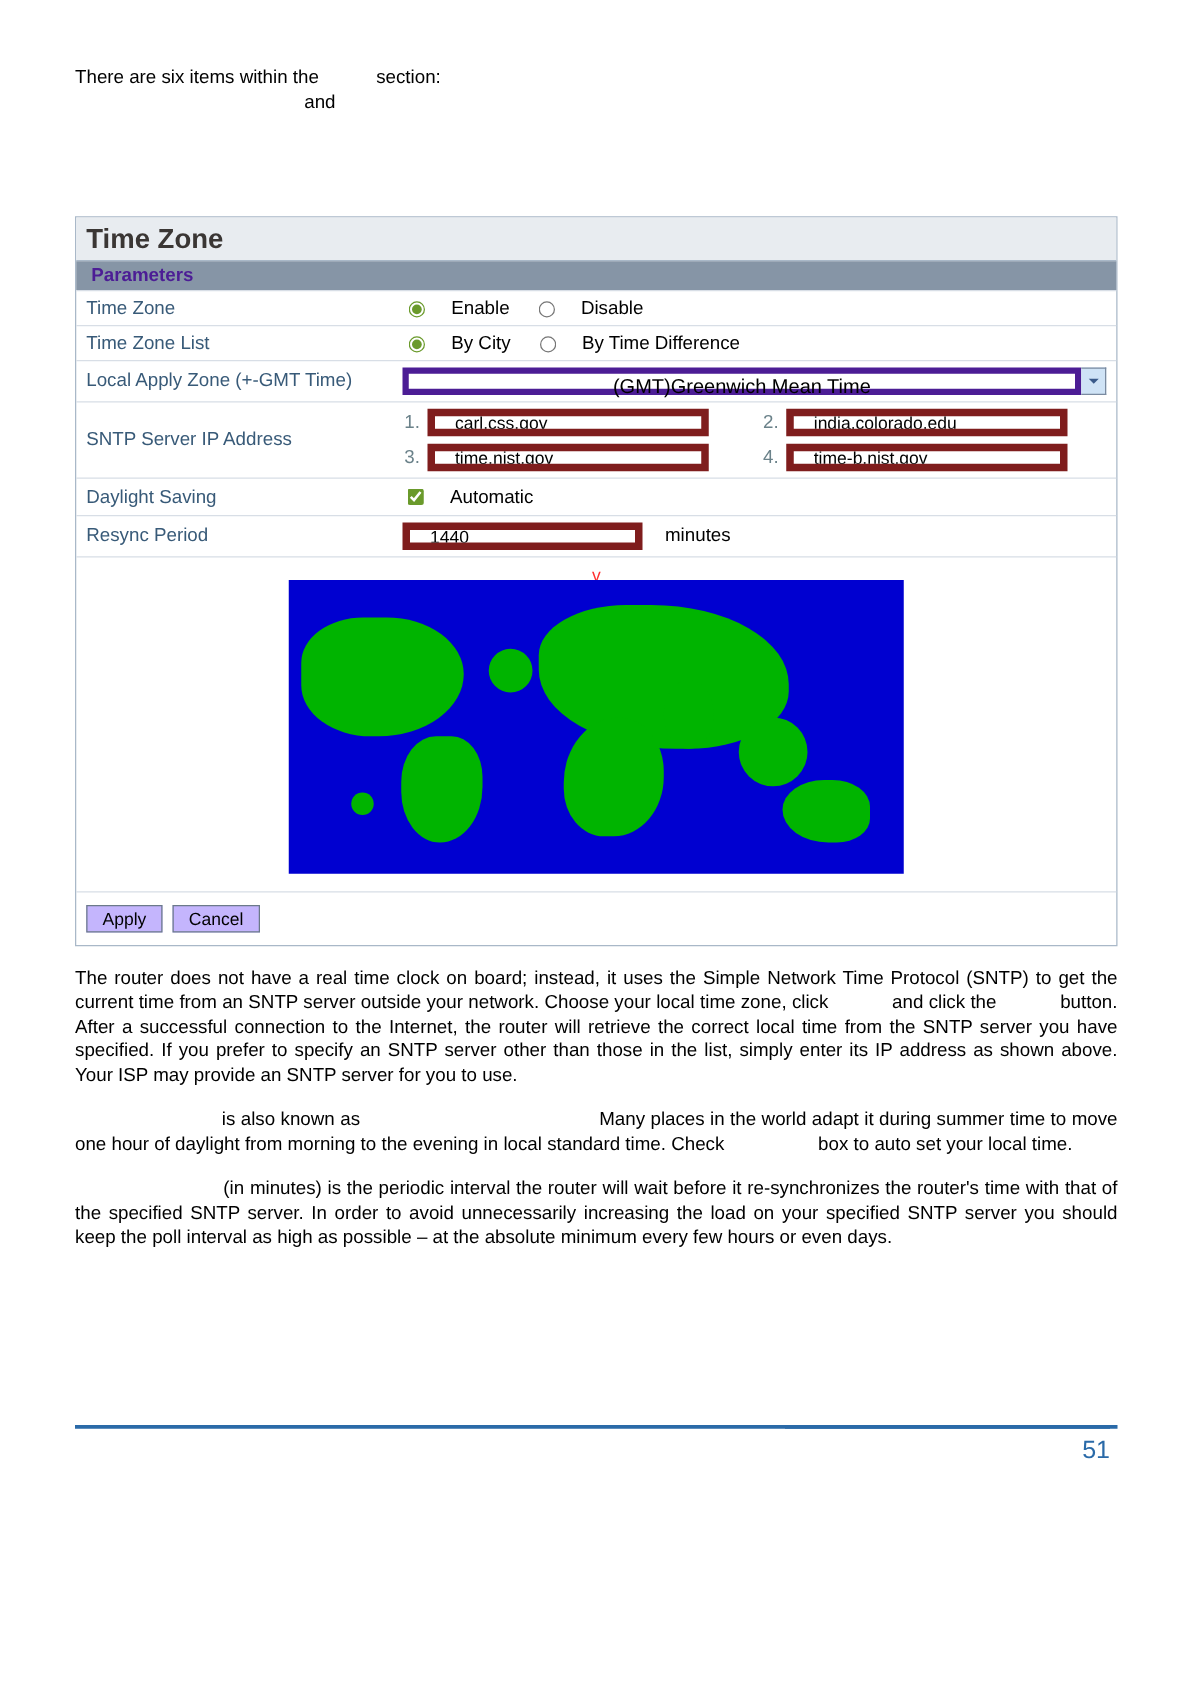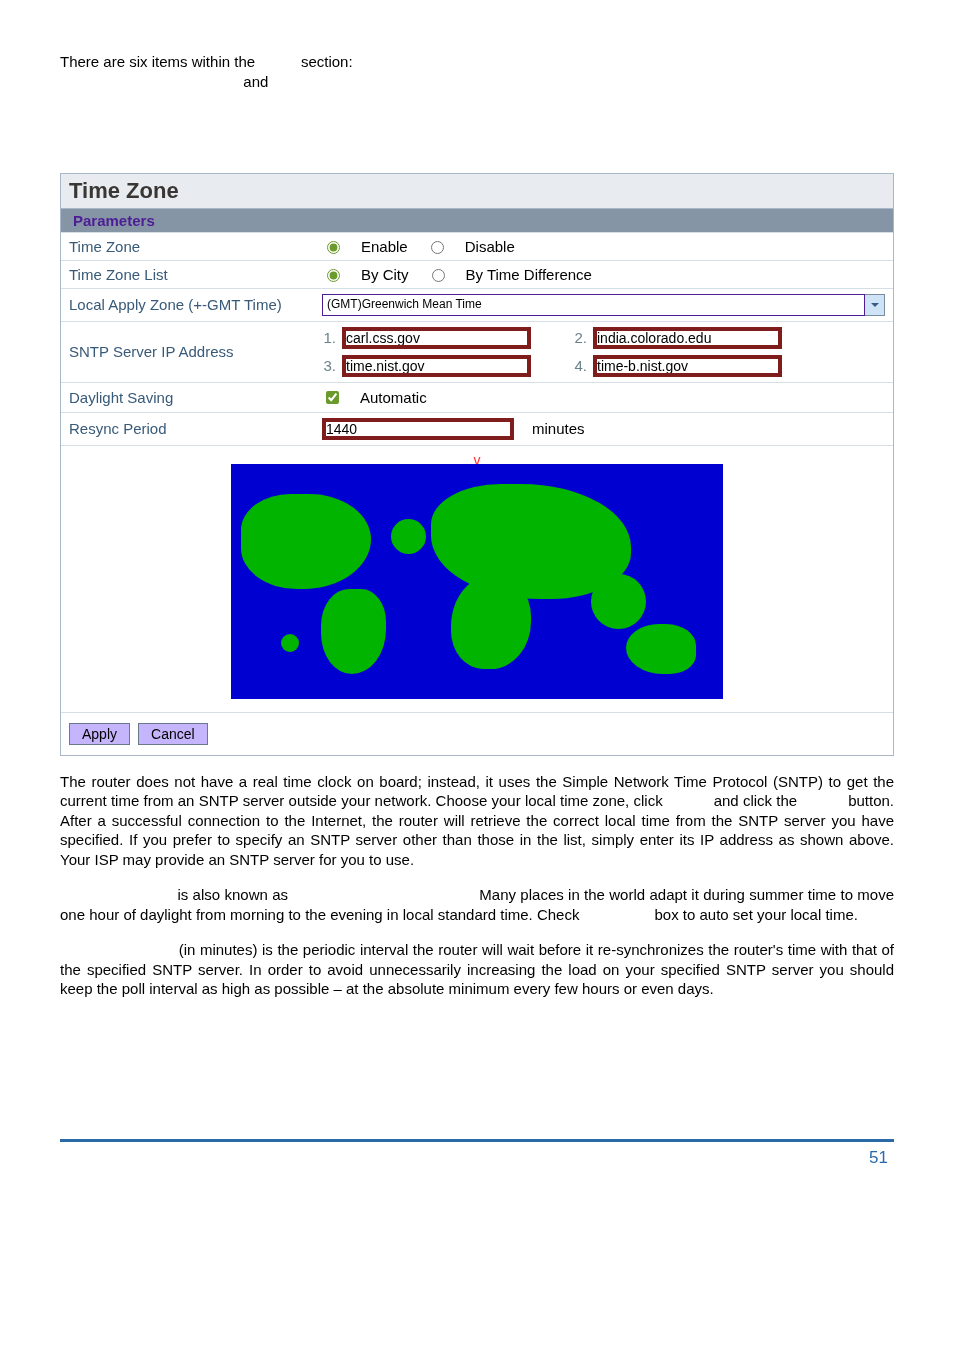--- a/index.html
+++ b/index.html
@@ -63,46 +63,47 @@
     color: #000;
   }
   .panel-value label { color: #000; }
   input[type=radio], input[type=checkbox] { accent-color: #6a9a2b; }
   .select-wrap {
     flex: 1;
     display: flex;
     align-items: stretch;
   }
   .fake-select {
-    border: 1px solid #4c1d95;
+    border: 5px solid #4c1d95;
     background: #fff;
     height: 22px;
     box-sizing: border-box;
     padding: 2px 4px;
-    font-size: 12px;
+    font-size: 16px;
     color: #000;
     flex: 1;
+    text-align: center;
   }
   .select-btn {
     width: 20px;
     height: 22px;
     background: #cfe3f6;
     border: 1px solid #7a8aa0;
     border-left: none;
     display: flex;
     align-items: center;
     justify-content: center;
     color: #3a5a8a;
     box-sizing: border-box;
   }
   .txt {
-    border: 4px solid #7f1d1d;
+    border: 6px solid #7f1d1d;
     height: 22px;
     box-sizing: border-box;
-    padding: 2px 0;
+    padding: 2px 16px;
     font-size: 14px;
     background: #fff;
     color: #000;
   }
   .num { color: #6b828a; width: 14px; text-align: right; }
   .sntp-rows { flex: 1; display: flex; flex-direction: column; gap: 6px; }
   .sntp-line { display: flex; align-items: center; gap: 6px; }
   .sntp-line .txt { flex: 0 0 182px; }
 
   
@@ -153,21 +154,21 @@
   }
   .body-text p { margin: 0 0 16px 0; }
 
   
   .footer {
     margin-top: 140px;
     border-top: 3px solid #2a6aa8;
     padding: 6px 6px 0 0;
     text-align: right;
     color: #2a6aa8;
-    font-size: 17px;
+    font-size: 20px;
     position: relative;
   }
   .footer .bar2 {
     height: 3px;
     background: #2a6aa8;
     width: 260px;
     margin: -3px 0 0 auto;
     position: relative;
     top: -6px;
   }

